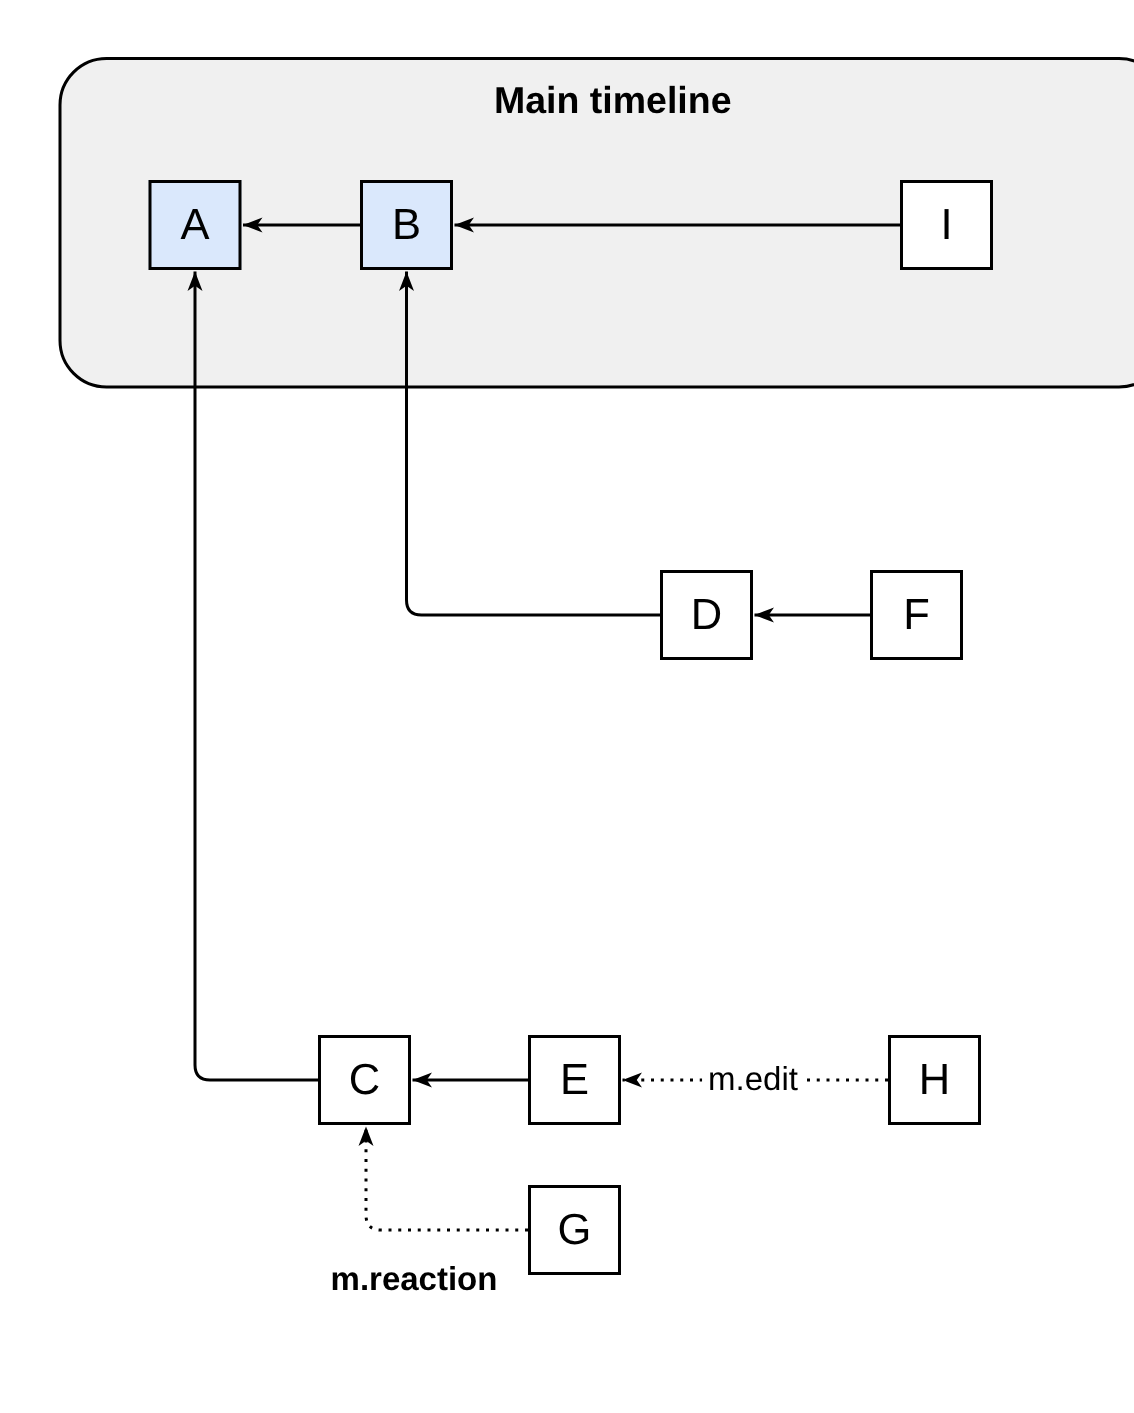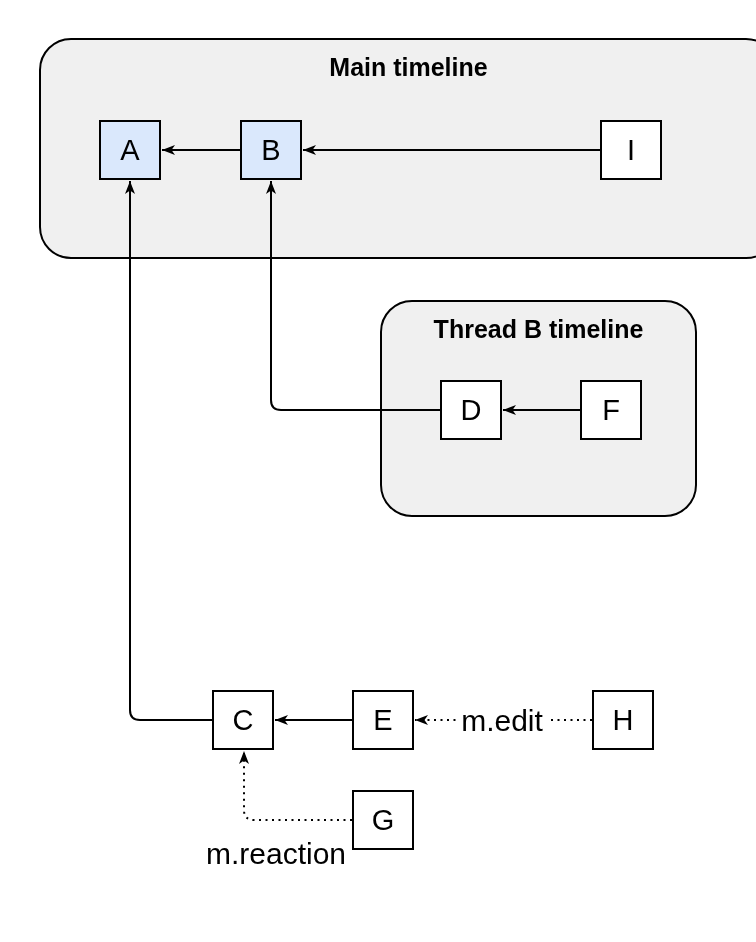--- a/index.html
+++ b/index.html
@@ -46,35 +46,32 @@
   #n-F { left: 580px; top: 380px; }
   #n-C { left: 212px; top: 690px; }
   #n-E { left: 352px; top: 690px; }
   #n-H { left: 592px; top: 690px; }
   #n-G { left: 352px; top: 790px; }
 
   
   .edge-label {
     position: absolute; transform: translate(-50%, -50%);
     background: #ffffff; padding: 1px 4px;
-    font-size: 30px; line-height: 1.1; white-space: nowrap;
+    font-size: 22px; line-height: 1.1; white-space: nowrap;
   }
   #lbl-medit     { left: 502px; top: 720px; }
-  #lbl-mreaction { left: 276px; top: 853px; }
+  #lbl-mreaction { left: 276px; top: 853px; font-weight: bold; }
 </style>
 </head>
 <body>
 
 <div class="canvas">
 
   <div class="container-box" id="c-main">
     <div class="container-title">Main timeline</div>
-  </div>
-  <div class="container-box" id="c-threadB">
-    <div class="container-title">Thread B timeline</div>
   </div>
 
   <svg class="edges" viewBox="0 0 756 942">
     <defs>
       <marker id="arrow" markerUnits="userSpaceOnUse" markerWidth="18" markerHeight="14" refX="14" refY="7" orient="auto">
         <path d="M 14 7 L 1 2 L 4.5 7 L 1 12 Z" fill="#000000"></path>
       </marker>
     </defs>
     <path class="edge" d="M 240 150 L 162 150" marker-end="url(#arrow)"></path>
     <path class="edge" d="M 600 150 L 303 150" marker-end="url(#arrow)"></path>

